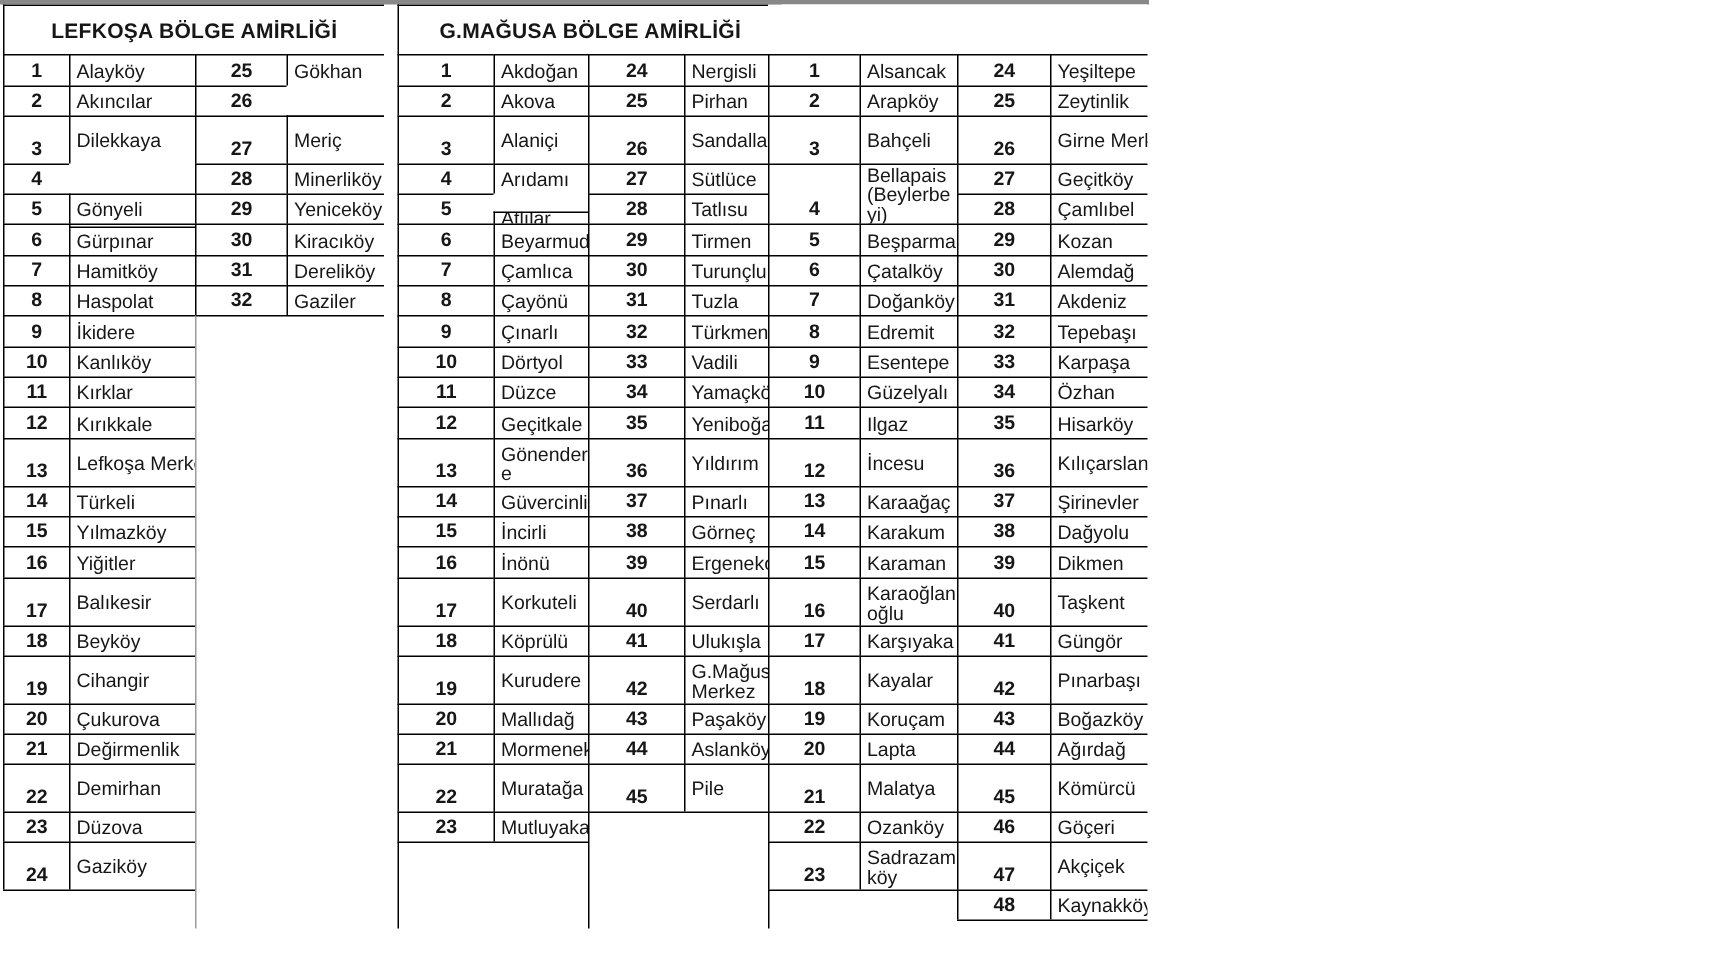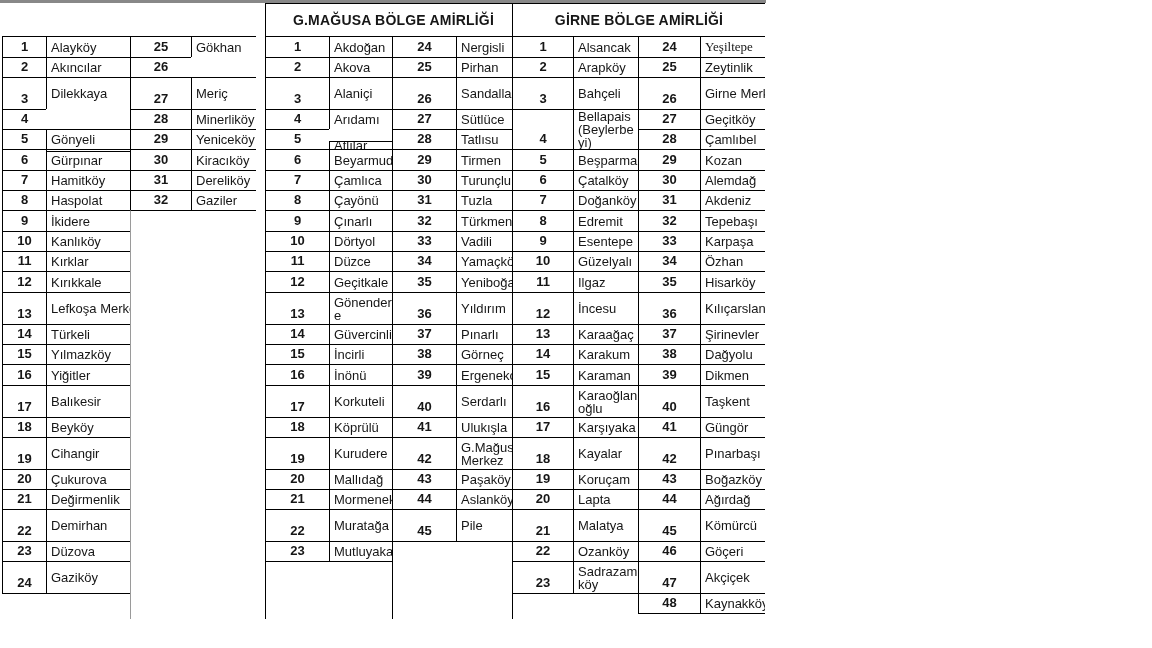--- a/index.html
+++ b/index.html
@@ -18,20 +18,21 @@
   .name.wrap{white-space:normal;word-break:break-word;line-height:13px;padding-top:1px;padding-bottom:1px;}
   .blank{box-sizing:border-box;}
 </style>
 </head>
 <body>
 
 <div class="page" style="background: rgb(255, 255, 255);">
   <div class="top-band" style="background: rgb(136, 136, 136);"></div>
   <div class="tbl" id="tbl">
       <div class="section" style="left: 2px; width: 254px; grid-template-columns: 44px 84px 61px 65px; grid-template-rows: 33px 21px 20px 32px 20px 20px 21px 20px 20px 21px 20px 20px 21px 32px 20px 20px 21px 32px 20px 32px 20px 20px 32px 20px 32px 20px 6px;">
+        <div class="cell hdr">LEFKOŞA BÖLGE AMİRLİĞİ</div>
         <div class="cell num" style="grid-area: 2 / 1 / span 1;">1</div>
         <div class="cell name" style="grid-area: 2 / 2 / span 1;">Alayköy</div>
         <div class="cell num" style="grid-area: 2 / 3 / span 1;">25</div>
         <div class="cell name" style="grid-area: 2 / 4 / span 1;">Gökhan</div>
         <div class="cell num" style="grid-area: 3 / 1 / span 1;">2</div>
         <div class="cell name" style="grid-area: 3 / 2 / span 1;">Akıncılar</div>
         <div class="cell num" style="grid-area: 3 / 3 / span 1;">26</div>
         <div class="cell name" style="grid-area: 3 / 4 / span 1; margin-top: 20px;">Kalavaç</div>
         <div class="cell num" style="grid-area: 4 / 1 / span 1;">3</div>
         <div class="cell name" style="grid-area: 4 / 2 / span 1;">Dilekkaya</div>
@@ -181,25 +182,24 @@
         <div class="cell num" style="grid-area: 23 / 1 / span 1;">22</div>
         <div class="cell name" style="grid-area: 23 / 2 / span 1;">Muratağa</div>
         <div class="cell num" style="grid-area: 23 / 3 / span 1;">45</div>
         <div class="cell name" style="grid-area: 23 / 4 / span 1;">Pile</div>
         <div class="cell num" style="grid-area: 24 / 1 / span 1;">23</div>
         <div class="cell name" style="grid-area: 24 / 2 / span 1;">Mutluyaka</div>
         <div class="blank" style="grid-area: 24 / 3 / span 4 / span 2; border-top: 1px solid rgb(0, 0, 0); border-left: 1px solid rgb(0, 0, 0);"></div>
         <div class="blank" style="grid-area: 25 / 1 / span 3 / span 2; border-top: 1px solid rgb(0, 0, 0); border-left: 1px solid rgb(0, 0, 0);"></div>
       </div>
       <div class="section" style="left: 512px; width: 253px; grid-template-columns: 61px 65px 62px 65px; grid-template-rows: 33px 21px 20px 32px 20px 20px 21px 20px 20px 21px 20px 20px 21px 32px 20px 20px 21px 32px 20px 32px 20px 20px 32px 20px 32px 20px 6px;">
-        <div class="cell hdr">GİRNE BÖLGE AMİRLİĞİ</div>
         <div class="cell num" style="grid-area: 2 / 1 / span 1;">1</div>
         <div class="cell name" style="grid-area: 2 / 2 / span 1;">Alsancak</div>
         <div class="cell num" style="grid-area: 2 / 3 / span 1;">24</div>
-        <div class="cell name" style="grid-area: 2 / 4 / span 1; font-family: Liberation Serif, serif;">Yeşiltepe</div>
+        <div class="cell name" style="grid-area: 2 / 4 / span 1;">Yeşiltepe</div>
         <div class="cell num" style="grid-area: 3 / 1 / span 1;">2</div>
         <div class="cell name" style="grid-area: 3 / 2 / span 1;">Arapköy</div>
         <div class="cell num" style="grid-area: 3 / 3 / span 1;">25</div>
         <div class="cell name" style="grid-area: 3 / 4 / span 1;">Zeytinlik</div>
         <div class="cell num" style="grid-area: 4 / 1 / span 1;">3</div>
         <div class="cell name" style="grid-area: 4 / 2 / span 1;">Bahçeli</div>
         <div class="cell num" style="grid-area: 4 / 3 / span 1;">26</div>
         <div class="cell name" style="grid-area: 4 / 4 / span 1;">Girne Merkez</div>
         <div class="cell num" style="grid-area: 5 / 1 / span 2;">4</div>
         <div class="cell name wrap" style="grid-area: 5 / 2 / span 2;">Bellapais (Beylerbeyi)</div>

